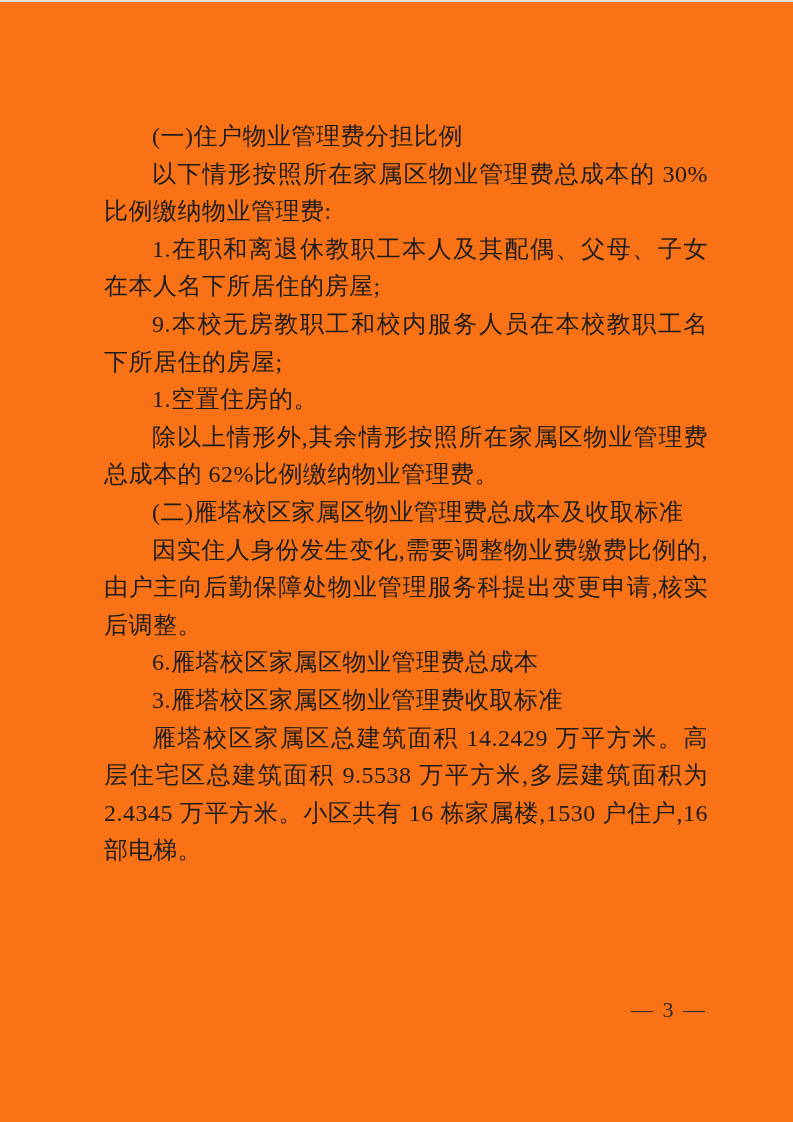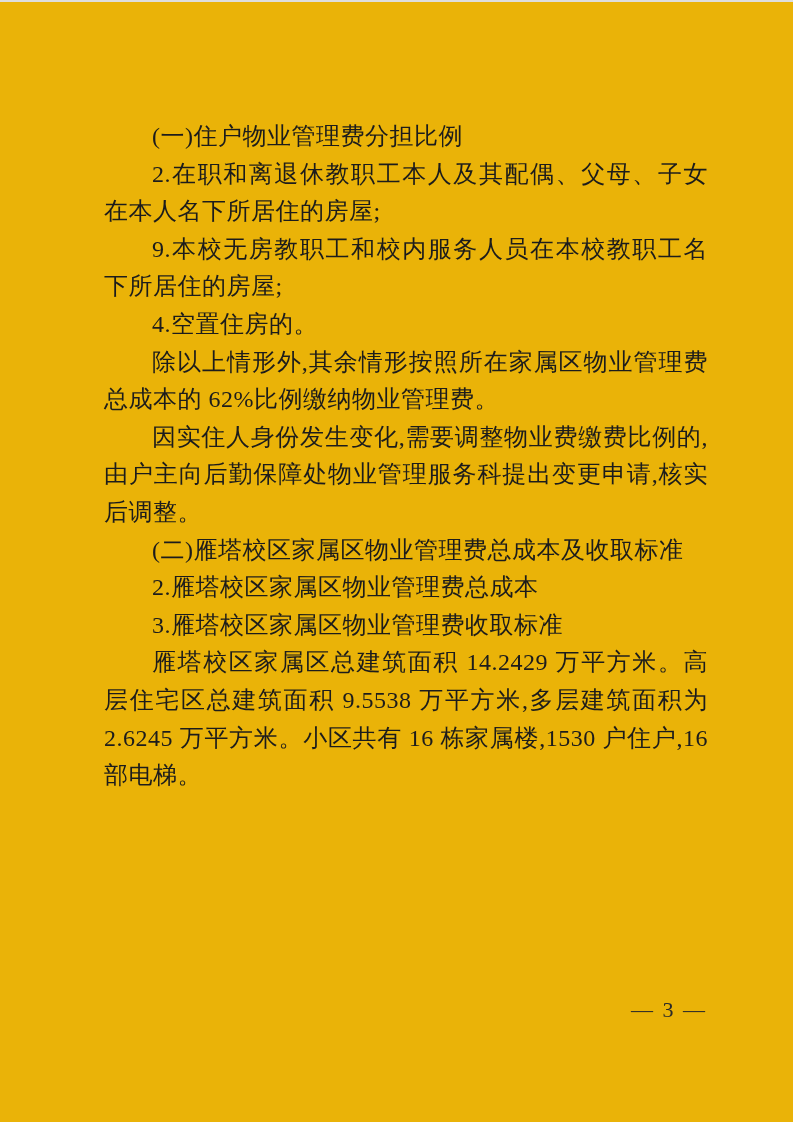--- a/index.html
+++ b/index.html
@@ -4,21 +4,21 @@
 <style>
   html, body {
     margin: 0;
     padding: 0;
     background: #ffffff;
   }
   .page {
     position: relative;
     width: 793px;
     height: 1122px;
-    background: #eab308;
+    background: #f97316;
     overflow: hidden;
     font-family: "Liberation Serif", "DejaVu Serif", serif;
     color: #1c1c1c;
   }
   .scan-edge {
     position: absolute;
     top: 0;
     left: 0;
     width: 100%;
     height: 2px;
@@ -52,24 +52,25 @@
   }
 </style>
 </head>
 <body>
 
 <div class="page">
   <div class="scan-edge"></div>
   <div class="doc-body">
 
   <p class="para section-heading">(一)住户物业管理费分担比例</p>
-      <p class="para paragraph">2.在职和离退休教职工本人及其配偶、父母、子女在本人名下所居住的房屋;</p>
+      <p class="para paragraph">以下情形按照所在家属区物业管理费总成本的 30%比例缴纳物业管理费:</p>
+      <p class="para paragraph">1.在职和离退休教职工本人及其配偶、父母、子女在本人名下所居住的房屋;</p>
       <p class="para paragraph">9.本校无房教职工和校内服务人员在本校教职工名下所居住的房屋;</p>
-      <p class="para paragraph">4.空置住房的。</p>
+      <p class="para paragraph">1.空置住房的。</p>
       <p class="para paragraph">除以上情形外,其余情形按照所在家属区物业管理费总成本的 62%比例缴纳物业管理费。</p>
+      <p class="para section-heading">(二)雁塔校区家属区物业管理费总成本及收取标准</p>
       <p class="para paragraph">因实住人身份发生变化,需要调整物业费缴费比例的,由户主向后勤保障处物业管理服务科提出变更申请,核实后调整。</p>
-      <p class="para section-heading">(二)雁塔校区家属区物业管理费总成本及收取标准</p>
-      <p class="para item-heading">2.雁塔校区家属区物业管理费总成本</p>
+      <p class="para item-heading">6.雁塔校区家属区物业管理费总成本</p>
       <p class="para item-heading">3.雁塔校区家属区物业管理费收取标准</p>
-      <p class="para paragraph">雁塔校区家属区总建筑面积 14.2429 万平方米。高层住宅区总建筑面积 9.5538 万平方米,多层建筑面积为 2.6245 万平方米。小区共有 16 栋家属楼,1530 户住户,16 部电梯。</p>
+      <p class="para paragraph">雁塔校区家属区总建筑面积 14.2429 万平方米。高层住宅区总建筑面积 9.5538 万平方米,多层建筑面积为 2.4345 万平方米。小区共有 16 栋家属楼,1530 户住户,16 部电梯。</p>
     </div>
   <div class="page-footer">— 3 —</div>
 </div>
 
 </body></html>

